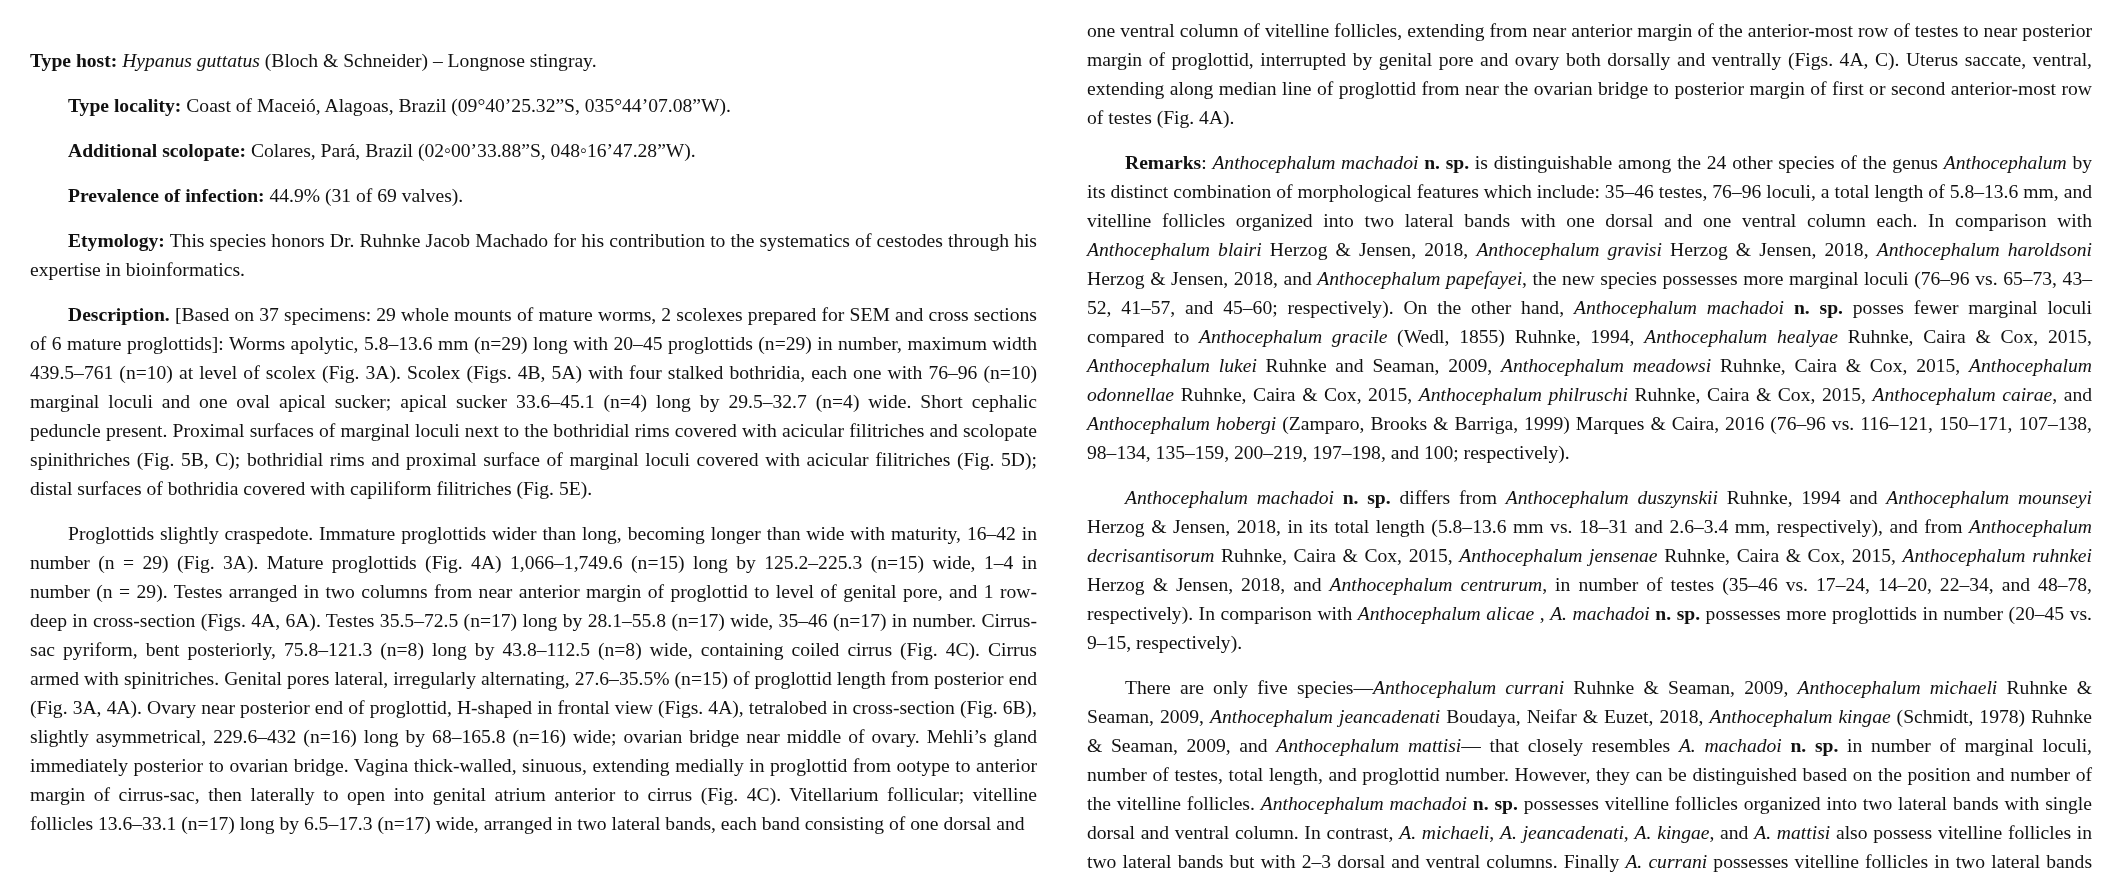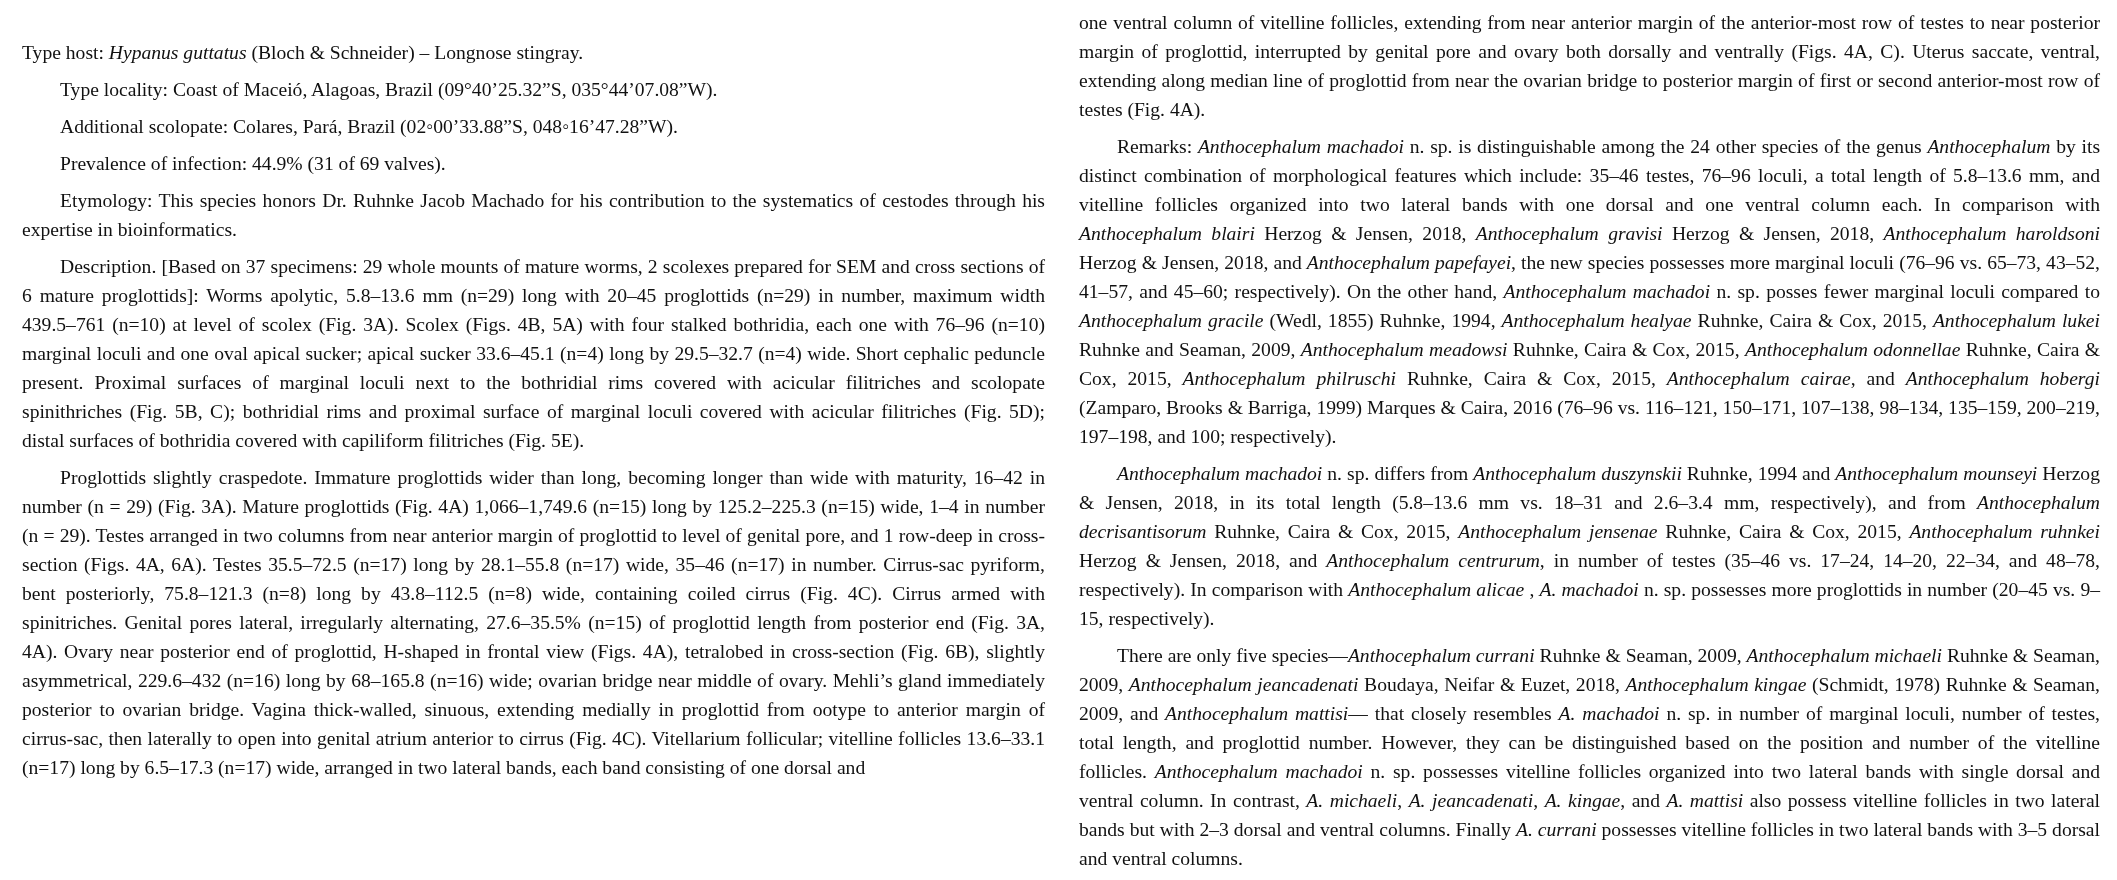--- a/index.html
+++ b/index.html
@@ -10,25 +10,25 @@
   }
   .col {
     position: absolute;
     font-size: 19.6px;
     line-height: 29px;
     text-align: justify;
     hyphens: none;
   }
   .col-left { left: 14px; top: 30px; width: 1039px; }
   .col-right { left: 1071px; top: 0px; width: 1037px; }
-  p { margin: 8px; }
+  p { margin: 16px; }
   .indent { text-indent: 38px; }
   .hang { padding-left: 38px; text-indent: 0; }
   .first { text-indent: 0; }
-  b { font-weight: normal; }
+  b { font-weight: bold; }
   i { font-style: italic; }
 </style>
 </head>
 <body>
 
 <div class="col col-left">
   <p class="first"><b>Type host:</b> <i>Hypanus guttatus</i><span> (Bloch &amp; Schneider) – Longnose stingray.</span></p>
   <p class="hang"><b>Type locality:</b><span> Coast of Maceió, Alagoas, Brazil (09°40’25.32”S, 035°44’07.08”W).</span></p>
   <p class="hang"><b>Additional scolopate:</b><span> Colares, Pará, Brazil (02◦00’33.88”S, 048◦16’47.28”W).</span></p>
   <p class="hang"><b>Prevalence of infection:</b><span> 44.9% (31 of 69 valves).</span></p>

